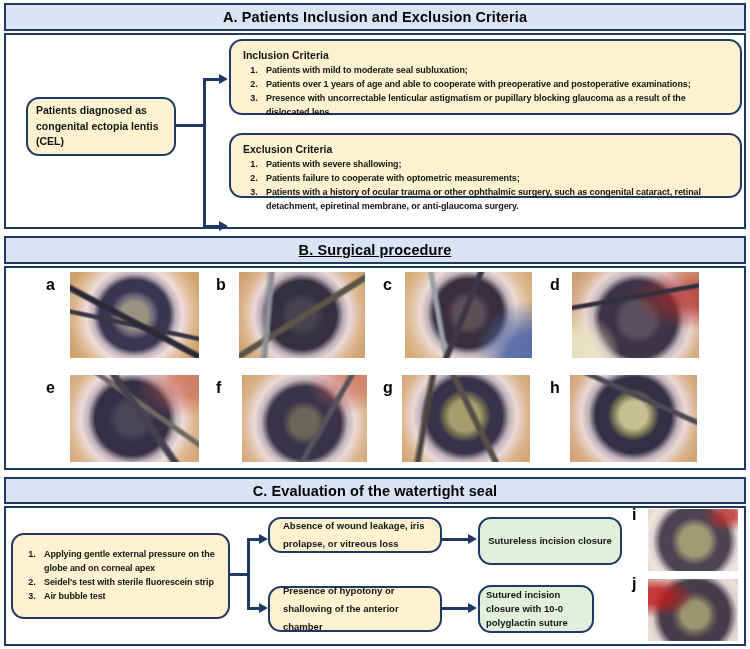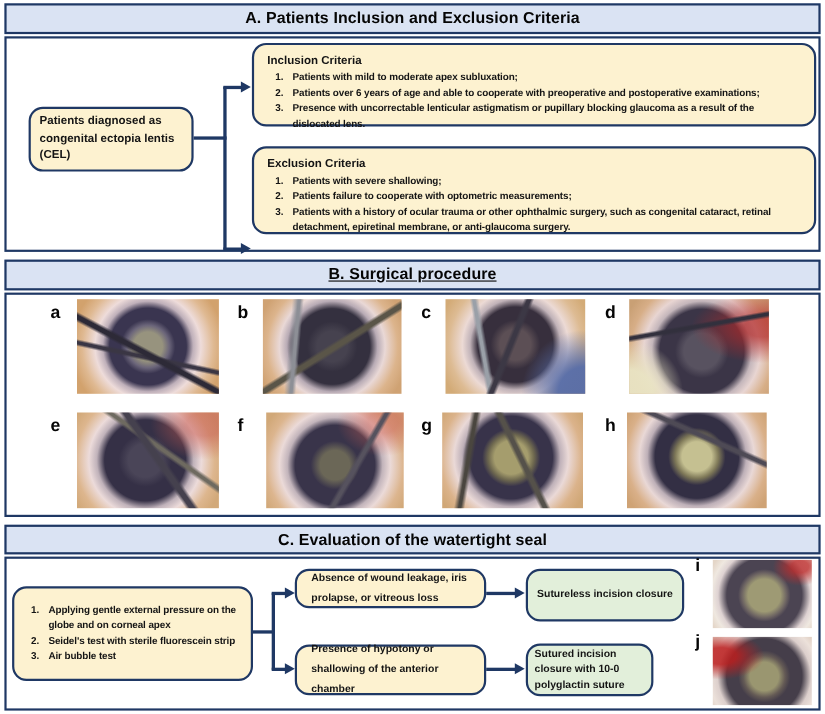--- a/index.html
+++ b/index.html
@@ -110,27 +110,27 @@
     <div class="hline" style="left:170px; top:89px; width:30px;"></div>
     <div class="vline" style="left:197px; top:44px; height:148px;"></div>
     <div class="hline" style="left:197px; top:43px; width:17px;"></div>
     <div class="ah-right" style="left:213px; top:39px;"></div>
     <div class="hline" style="left:197px; top:190px; width:17px;"></div>
     <div class="ah-right" style="left:213px; top:186px;"></div>
 
     <div class="abs rbox cream crit-box" style="left:223px; top:4px; width:513px; height:76px;">
       <div class="crit-heading">Inclusion Criteria</div>
       <ol class="crit-list">
-          <li>Patients with mild to moderate apex subluxation;</li>
-          <li>Patients over 6 years of age and able to cooperate with preoperative and postoperative examinations;</li>
+          <li>Patients with mild to moderate seal subluxation;</li>
+          <li>Patients over 1 years of age and able to cooperate with preoperative and postoperative examinations;</li>
           <li>Presence with uncorrectable lenticular astigmatism or pupillary blocking glaucoma as a result of the dislocated lens.</li>
         </ol>
     </div>
 
-    <div class="abs rbox cream crit-box" style="left:223px; top:98px; width:513px; height:80px;">
+    <div class="abs rbox cream crit-box" style="left:223px; top:98px; width:513px; height:65px;">
       <div class="crit-heading">Exclusion Criteria</div>
       <ol class="crit-list">
           <li>Patients with severe shallowing;</li>
           <li>Patients failure to cooperate with optometric measurements;</li>
           <li>Patients with a history of ocular trauma or other ophthalmic surgery, such as congenital cataract, retinal detachment, epiretinal membrane, or anti-glaucoma surgery.</li>
         </ol>
     </div>
   </div>
 
   <div class="abs band" style="left:4px; top:236px; width:742px; height:28px;text-decoration:underline;">

